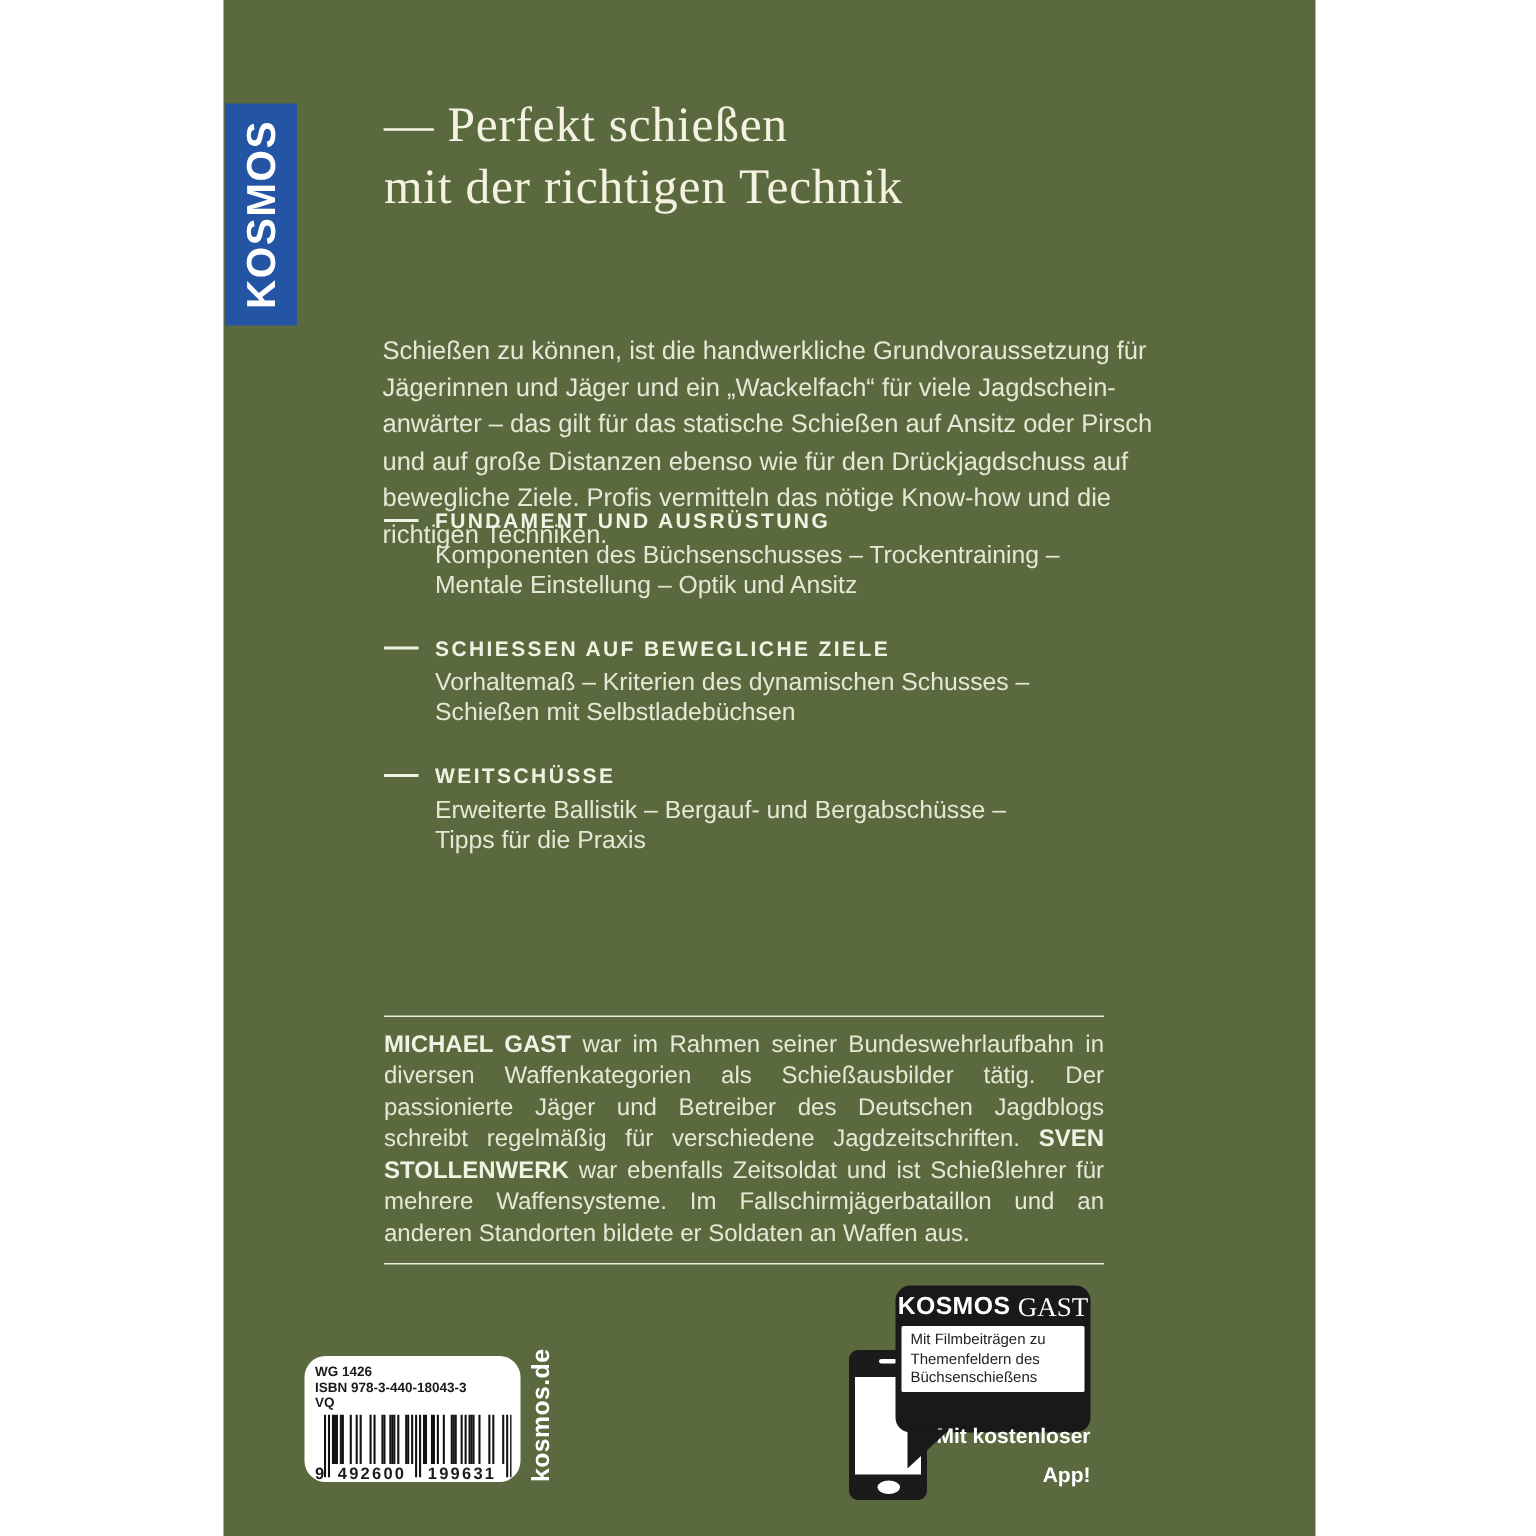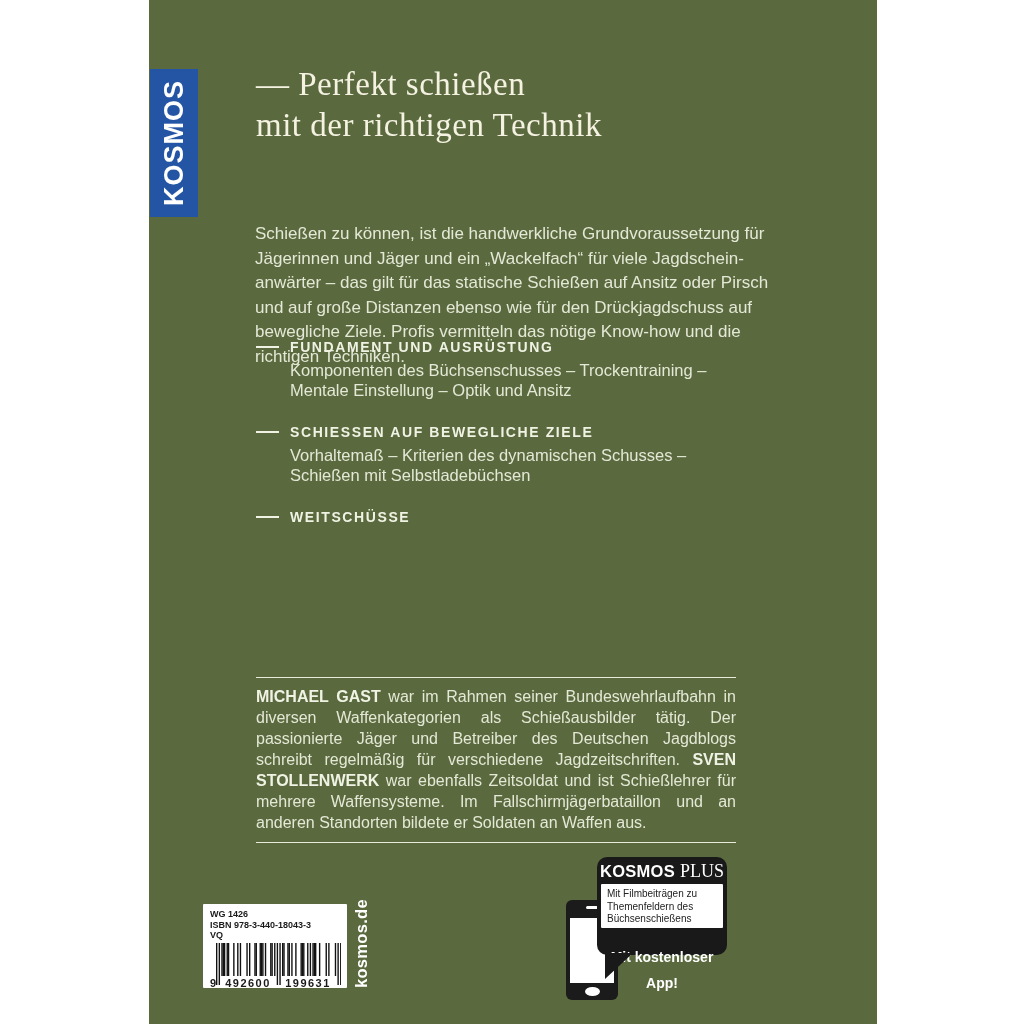--- a/index.html
+++ b/index.html
@@ -57,21 +57,21 @@
   .authors { position: absolute; left: 256px; top: 677px; width: 480px; }
   .rule { border: 0; border-top: 1.5px solid #e9ecd9; height: 0; }
   .authors p {
     margin: 8px 0 9px 0; color: #e4e8d6; font-size: 16px; line-height: 21px;
     text-align: justify;
   }
   .authors p b { color: #f0f3e4; }
   
   .barcode-box {
     position: absolute; left: 203px; top: 904px; width: 144px; height: 84px;
-    background: #ffffff; border-radius: 1px; padding: 5px 7px 3px 7px;
+    background: #ffffff; border-radius: 14px; padding: 5px 7px 3px 7px;
     color: #1a1a1a;
   }
   .bc-line { font-size: 9px; font-weight: bold; line-height: 10.5px; white-space: nowrap; }
   .bars-wrap { position: relative; margin-top: 2px; height: 46px; }
   .bars-wrap svg { position: absolute; left: 6px; top: 0; }
   .ean-row {
     position: absolute; left: 0; bottom: 0; width: 100%;
     display: flex; font-size: 11px; line-height: 11px; letter-spacing: 1.5px;
     font-weight: bold;
   }
@@ -112,21 +112,21 @@
   .bubble-title .brand { font-weight: bold; font-size: 16.5px; letter-spacing: 0.3px; }
   .bubble-title .brand-suffix {
     font-family: "Liberation Serif", serif; font-size: 18px; margin-left: 5px;
   }
   .bubble-desc {
     margin: 1px 4px 16px 4px; height: 44px; background: #ffffff; border-radius: 1px;
     padding: 4px 6px; color: #222222; font-size: 10px; line-height: 12.5px;
   }
   .bubble-app {
     height: 14px; color: #ffffff; font-weight: bold; font-size: 14px;
-    line-height: 26px; text-align: center;
+    line-height: 26px; text-align: right;
   }
   .bubble-tail {
     position: absolute; left: 605px; top: 953px; width: 0; height: 0;
     border-top: 26px solid #191919; border-right: 28px solid transparent;
     z-index: 2;
   }
 </style>
 </head>
 <body>
 
@@ -165,20 +165,22 @@
         <span class="sec-heading">SCHIESSEN AUF BEWEGLICHE ZIELE</span>
       </div>
       <div class="sec-body">Vorhaltemaß – Kriterien des dynamischen Schusses –
 Schießen mit Selbstladebüchsen</div>
     </div>
     <div class="section">
       <div class="sec-head-row">
         <span class="sec-dash"></span>
         <span class="sec-heading">WEITSCHÜSSE</span>
       </div>
+      <div class="sec-body">Erweiterte Ballistik – Bergauf- und Bergabschüsse –
+Tipps für die Praxis</div>
     </div>
   </div>
 
   <div class="authors">
     <hr class="rule">
     <p><b>MICHAEL GAST</b><span> war im Rahmen seiner Bundeswehrlaufbahn in diversen Waffenkategorien als Schießausbilder tätig. Der passionierte Jäger und Betreiber des Deutschen Jagdblogs schreibt regelmäßig für verschiedene Jagdzeitschriften. </span><b>SVEN STOLLENWERK</b><span> war ebenfalls Zeitsoldat und ist Schießlehrer für mehrere Waffensysteme. Im Fallschirmjägerbataillon und an anderen Standorten bildete er Soldaten an Waffen aus.</span></p>
     <hr class="rule">
   </div>
 
   <div class="barcode-box">
@@ -243,20 +245,20 @@
 
   <div class="phone">
     <span class="speaker"></span>
     <span class="screen"></span>
     <span class="home"></span>
   </div>
 
   <div class="bubble">
     <div class="bubble-title">
       <span class="brand">KOSMOS</span>
-      <span class="brand-suffix">PLUS</span>
+      <span class="brand-suffix">GAST</span>
     </div>
     <div class="bubble-desc">Mit Filmbeiträgen zu Themenfeldern des Büchsenschießens</div>
     <div class="bubble-app">Mit kostenloser App!</div>
   </div>
   <div class="bubble-tail"></div>
 
 </div>
 
 </body></html>

